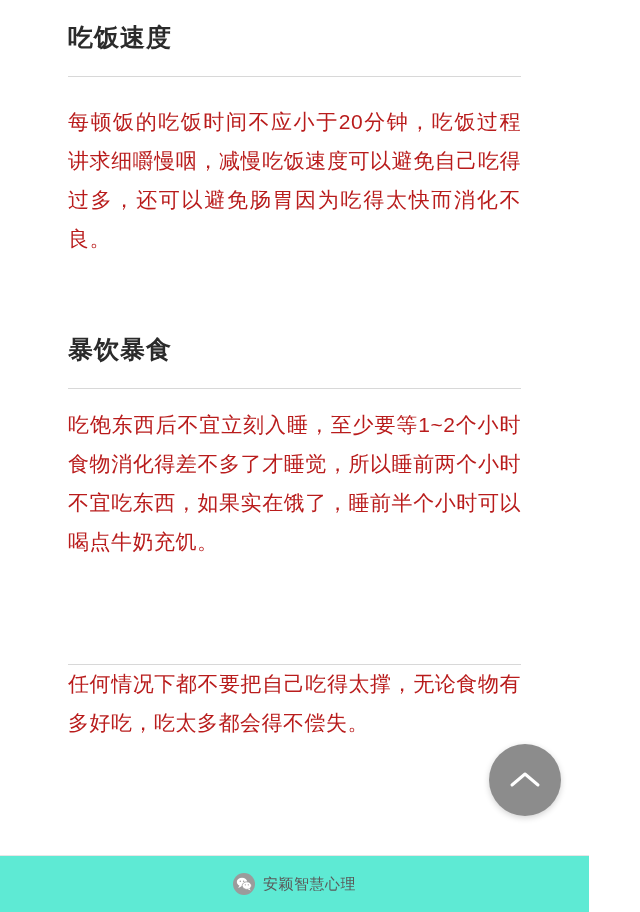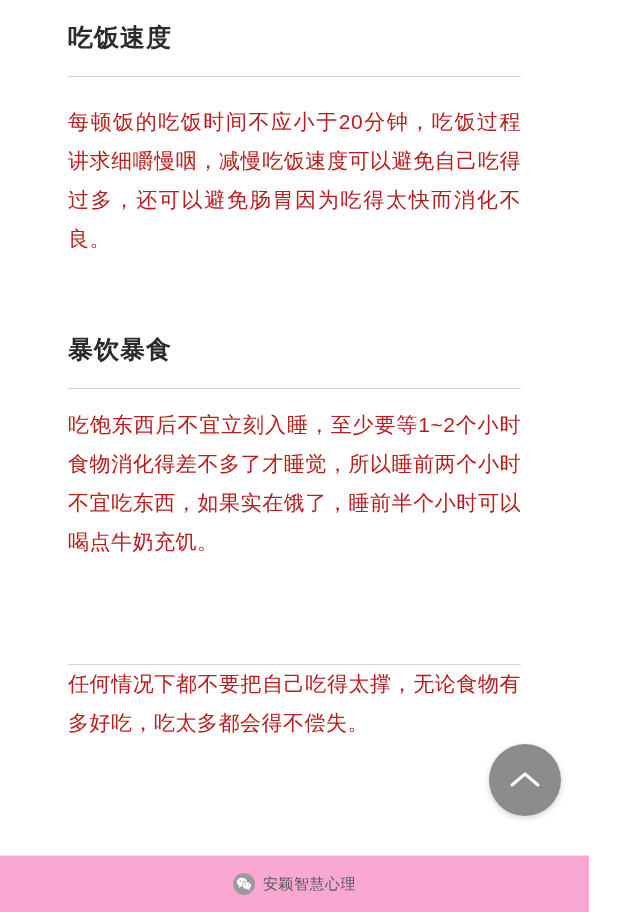--- a/index.html
+++ b/index.html
@@ -77,21 +77,21 @@
     display: block;
   }
 
   
   .footer-bar {
     position: absolute;
     left: 0;
     right: 0;
     bottom: 0;
     height: 56px;
-    background: #f9a8d4;
+    background: #5eead4;
     display: flex;
     align-items: center;
     justify-content: center;
     border-top: 1px solid #e6e6e6;
   }
   .footer-inner {
     display: flex;
     align-items: center;
     gap: 8px;
   }

